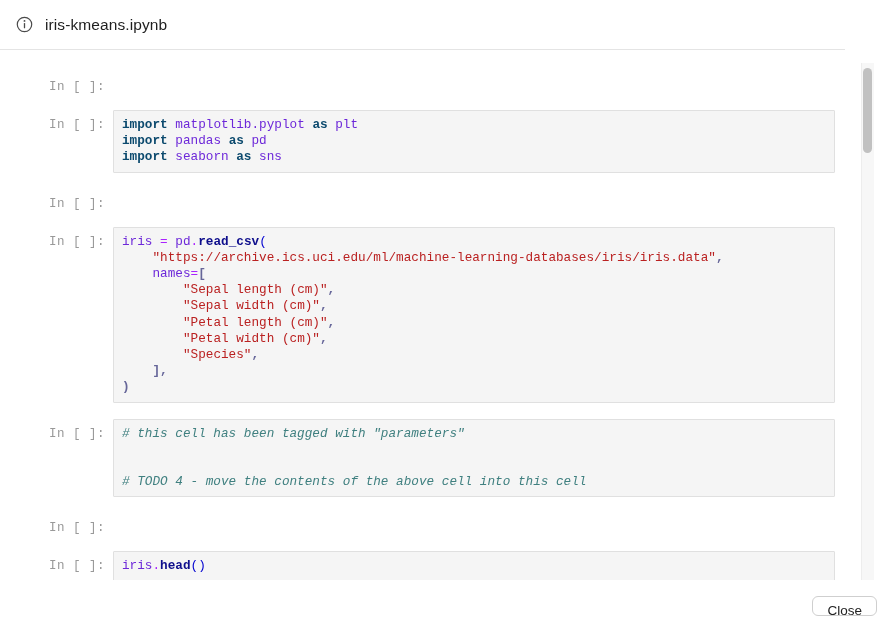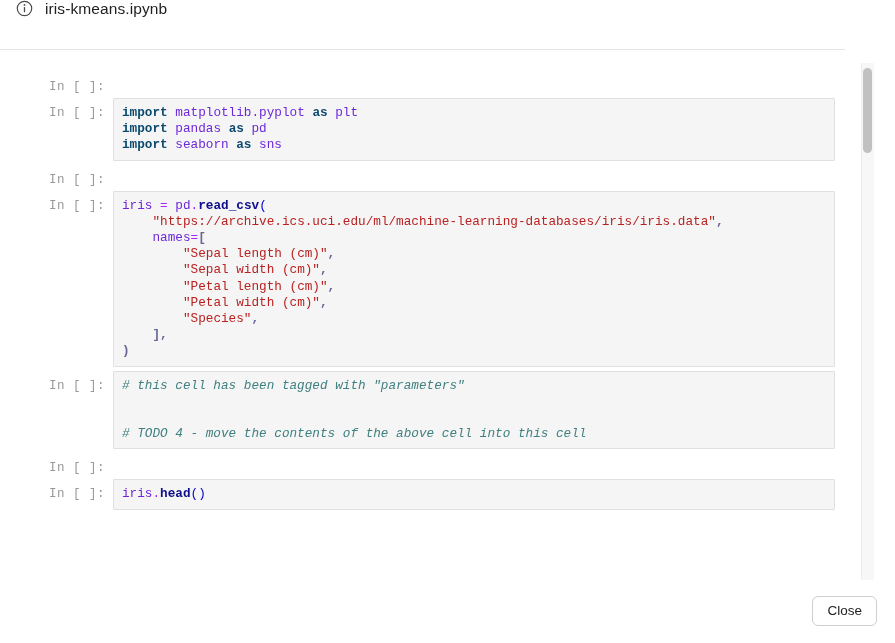--- a/index.html
+++ b/index.html
@@ -10,21 +10,21 @@
     font-family: "Liberation Sans", sans-serif;
     overflow: hidden;
   }
 
   
   .titlebar {
     position: absolute; top: 0; left: 0;
     width: 845px; height: 50px;
     background: #ffffff;
     border-bottom: 1px solid #e4e4e4;
-    display: flex; 
+    display: flex; align-items: center;
     padding-left: 16px;
   }
   .info-icon {
     width: 17px; height: 17px;
     flex: 0 0 17px;
     margin-right: 12px;
     display: flex; align-items: center; justify-content: center;
   }
   .info-icon svg { display: block; }
   .doc-title {
@@ -44,21 +44,21 @@
   .cells {
     position: absolute;
     top: 0; left: 0;
     width: 858px;
     padding-top: 21px;
   }
 
   .cell-row {
     display: flex;
     align-items: flex-start;
-    margin-bottom: 4px;
+    margin-bottom: 16px;
   }
   .prompt {
     width: 113px;
     flex: 0 0 113px;
     text-align: right;
     padding-right: 8px;
     padding-top: 8px;
     font-family: "Liberation Mono", monospace;
     font-size: 12.5px;
     color: #999999;
@@ -111,21 +111,21 @@
   
   .footer {
     position: absolute;
     left: 0; top: 580px;
     width: 895px; height: 63px;
     background: #ffffff;
   }
   .close-btn {
     position: absolute;
     right: 18px; top: 16px;
-    min-width: 58px; height: 30px;
+    min-width: 58px; height: 20px;
     padding: 0 14px;
     background: #ffffff;
     border: 1px solid #cfcfcf;
     border-radius: 6px;
     font-family: "Liberation Sans", sans-serif;
     font-size: 13.5px;
     color: #222222;
     cursor: pointer;
     line-height: 28px;
     text-align: left;

